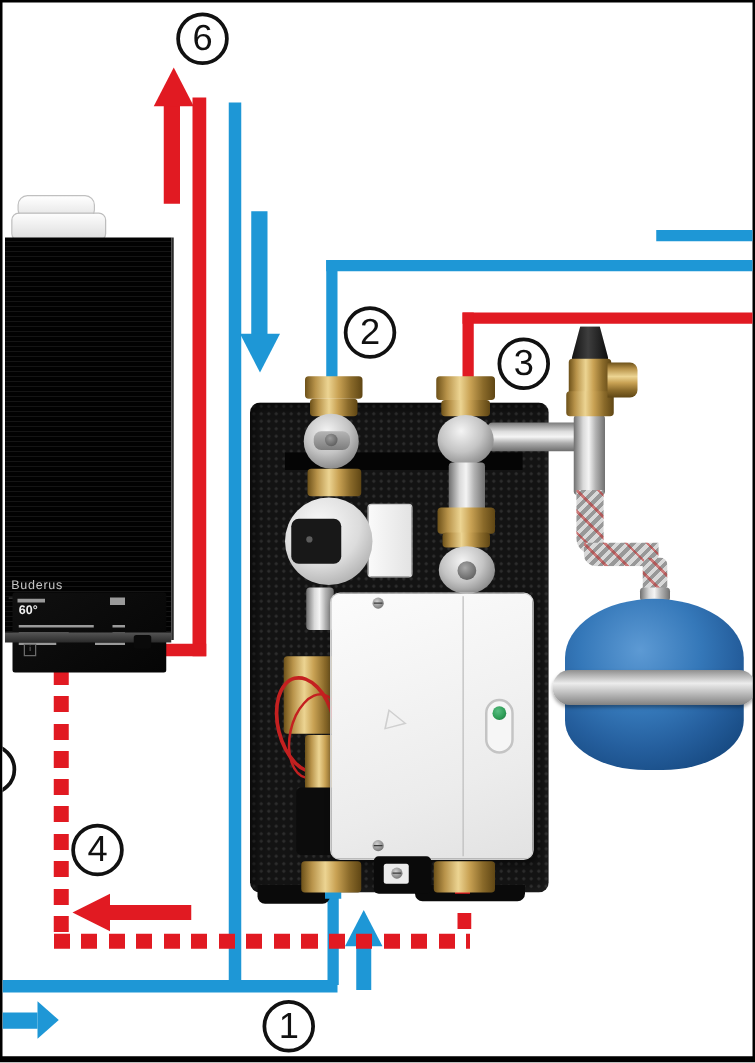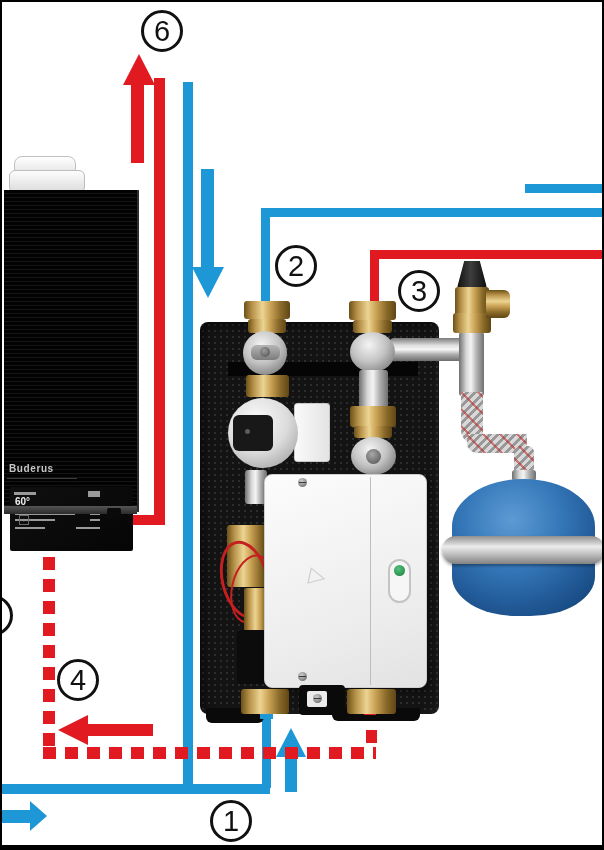--- a/index.html
+++ b/index.html
@@ -21,21 +21,21 @@
   .callout{
     width:42px;height:42px;border-radius:50%;background:#fff;border:3px solid #111;
     display:flex;align-items:center;justify-content:center;
     font-size:29px;font-weight:400;color:#111;z-index:40;box-sizing:border-box;
   }
   
   .boiler-body{
     background:repeating-linear-gradient(180deg,#020202 0 3px,#151515 3px 4px);
     border-right:2px solid #2c2c2c;
   }
-  .brand{color:#c6c6c6;font-size:10px;font-weight:bold;letter-spacing:.6px;}
+  .brand{color:#c6c6c6;font-size:10px;font-weight:normal;letter-spacing:.6px;}
   .disp{background:linear-gradient(145deg,#101010,#050505);border-radius:2px;}
   .disp-bar{position:absolute;background:#9a9a9a;height:3px;}
   .temp{position:absolute;left:5px;top:9px;color:#efefef;font-size:10px;font-weight:bold;}
   .info-box{position:absolute;border:1px solid #6a6a6a;width:8px;height:8px;color:#8a8a8a;font-size:6px;line-height:8px;text-align:center;}
   
   .brass-v{background:linear-gradient(90deg,#6d5119,#b8934a 18%,#ecd492 40%,#c9a254 58%,#8a6a2a 80%,#5f4614);border-radius:3px;}
   .brass-h{background:linear-gradient(180deg,#6d5119,#b8934a 18%,#ecd492 40%,#c9a254 58%,#8a6a2a 80%,#5f4614);border-radius:3px;}
   .chrome-v{background:linear-gradient(90deg,#6f6f6f,#d9d9d9 30%,#f4f4f4 48%,#b3b3b3 70%,#707070);border-radius:3px;}
   .chrome-h{background:linear-gradient(180deg,#7a7a7a,#dedede 32%,#f5f5f5 50%,#ababab 72%,#6e6e6e);border-radius:4px;}
   .chrome-ball{background:radial-gradient(circle at 42% 32%,#f4f4f4,#c4c4c4 45%,#8f8f8f 75%,#636363);border-radius:50%;}
@@ -95,21 +95,21 @@
   <div class="abs tri" style="left:121px;top:52px;border-left:16px solid transparent;border-right:16px solid transparent;border-bottom:31px solid #e11a22;"></div>
   <div class="abs red" style="left:84px;top:722px;width:67px;height:12px;"></div>
   <div class="abs tri" style="left:56px;top:713px;border-top:15px solid transparent;border-bottom:15px solid transparent;border-right:30px solid #e11a22;"></div>
 
   <div class="abs" style="left:0;top:150px;width:140px;height:370px;">
     <div class="abs" style="left:12px;top:4px;width:60px;height:18px;background:linear-gradient(180deg,#fff,#e2e2e2);border:1px solid #c0c0c0;border-radius:8px;"></div>
     <div class="abs" style="left:7px;top:18px;width:74px;height:21px;background:linear-gradient(180deg,#fdfdfd,#dcdcdc);border:1px solid #bdbdbd;border-radius:6px;"></div>
     <div class="abs boiler-body" style="left:2px;top:38px;width:133px;height:322px;">
       <div class="abs brand" style="left:5px;top:273px;">Buderus</div>
       <div class="abs" style="left:3px;top:288px;width:70px;height:1px;background:#3c3c3c;"></div>
-      <div class="abs disp" style="left:6px;top:297px;width:123px;height:64px;">
+      <div class="abs disp" style="left:6px;top:284px;width:123px;height:64px;">
         <div class="disp-bar" style="left:4px;top:5px;width:22px;"></div>
         <div class="disp-bar" style="left:78px;top:4px;width:12px;height:6px;"></div>
         <div class="temp">60°</div>
         <div class="disp-bar" style="left:5px;top:26px;width:60px;height:2px;"></div>
         <div class="disp-bar" style="left:80px;top:26px;width:10px;height:2px;"></div>
         <div class="disp-bar" style="left:5px;top:32px;width:40px;height:2px;"></div>
         <div class="disp-bar" style="left:80px;top:32px;width:10px;height:2px;"></div>
         <div class="disp-bar" style="left:5px;top:40px;width:30px;height:2px;"></div>
         <div class="disp-bar" style="left:66px;top:40px;width:24px;height:2px;"></div>
       </div>

